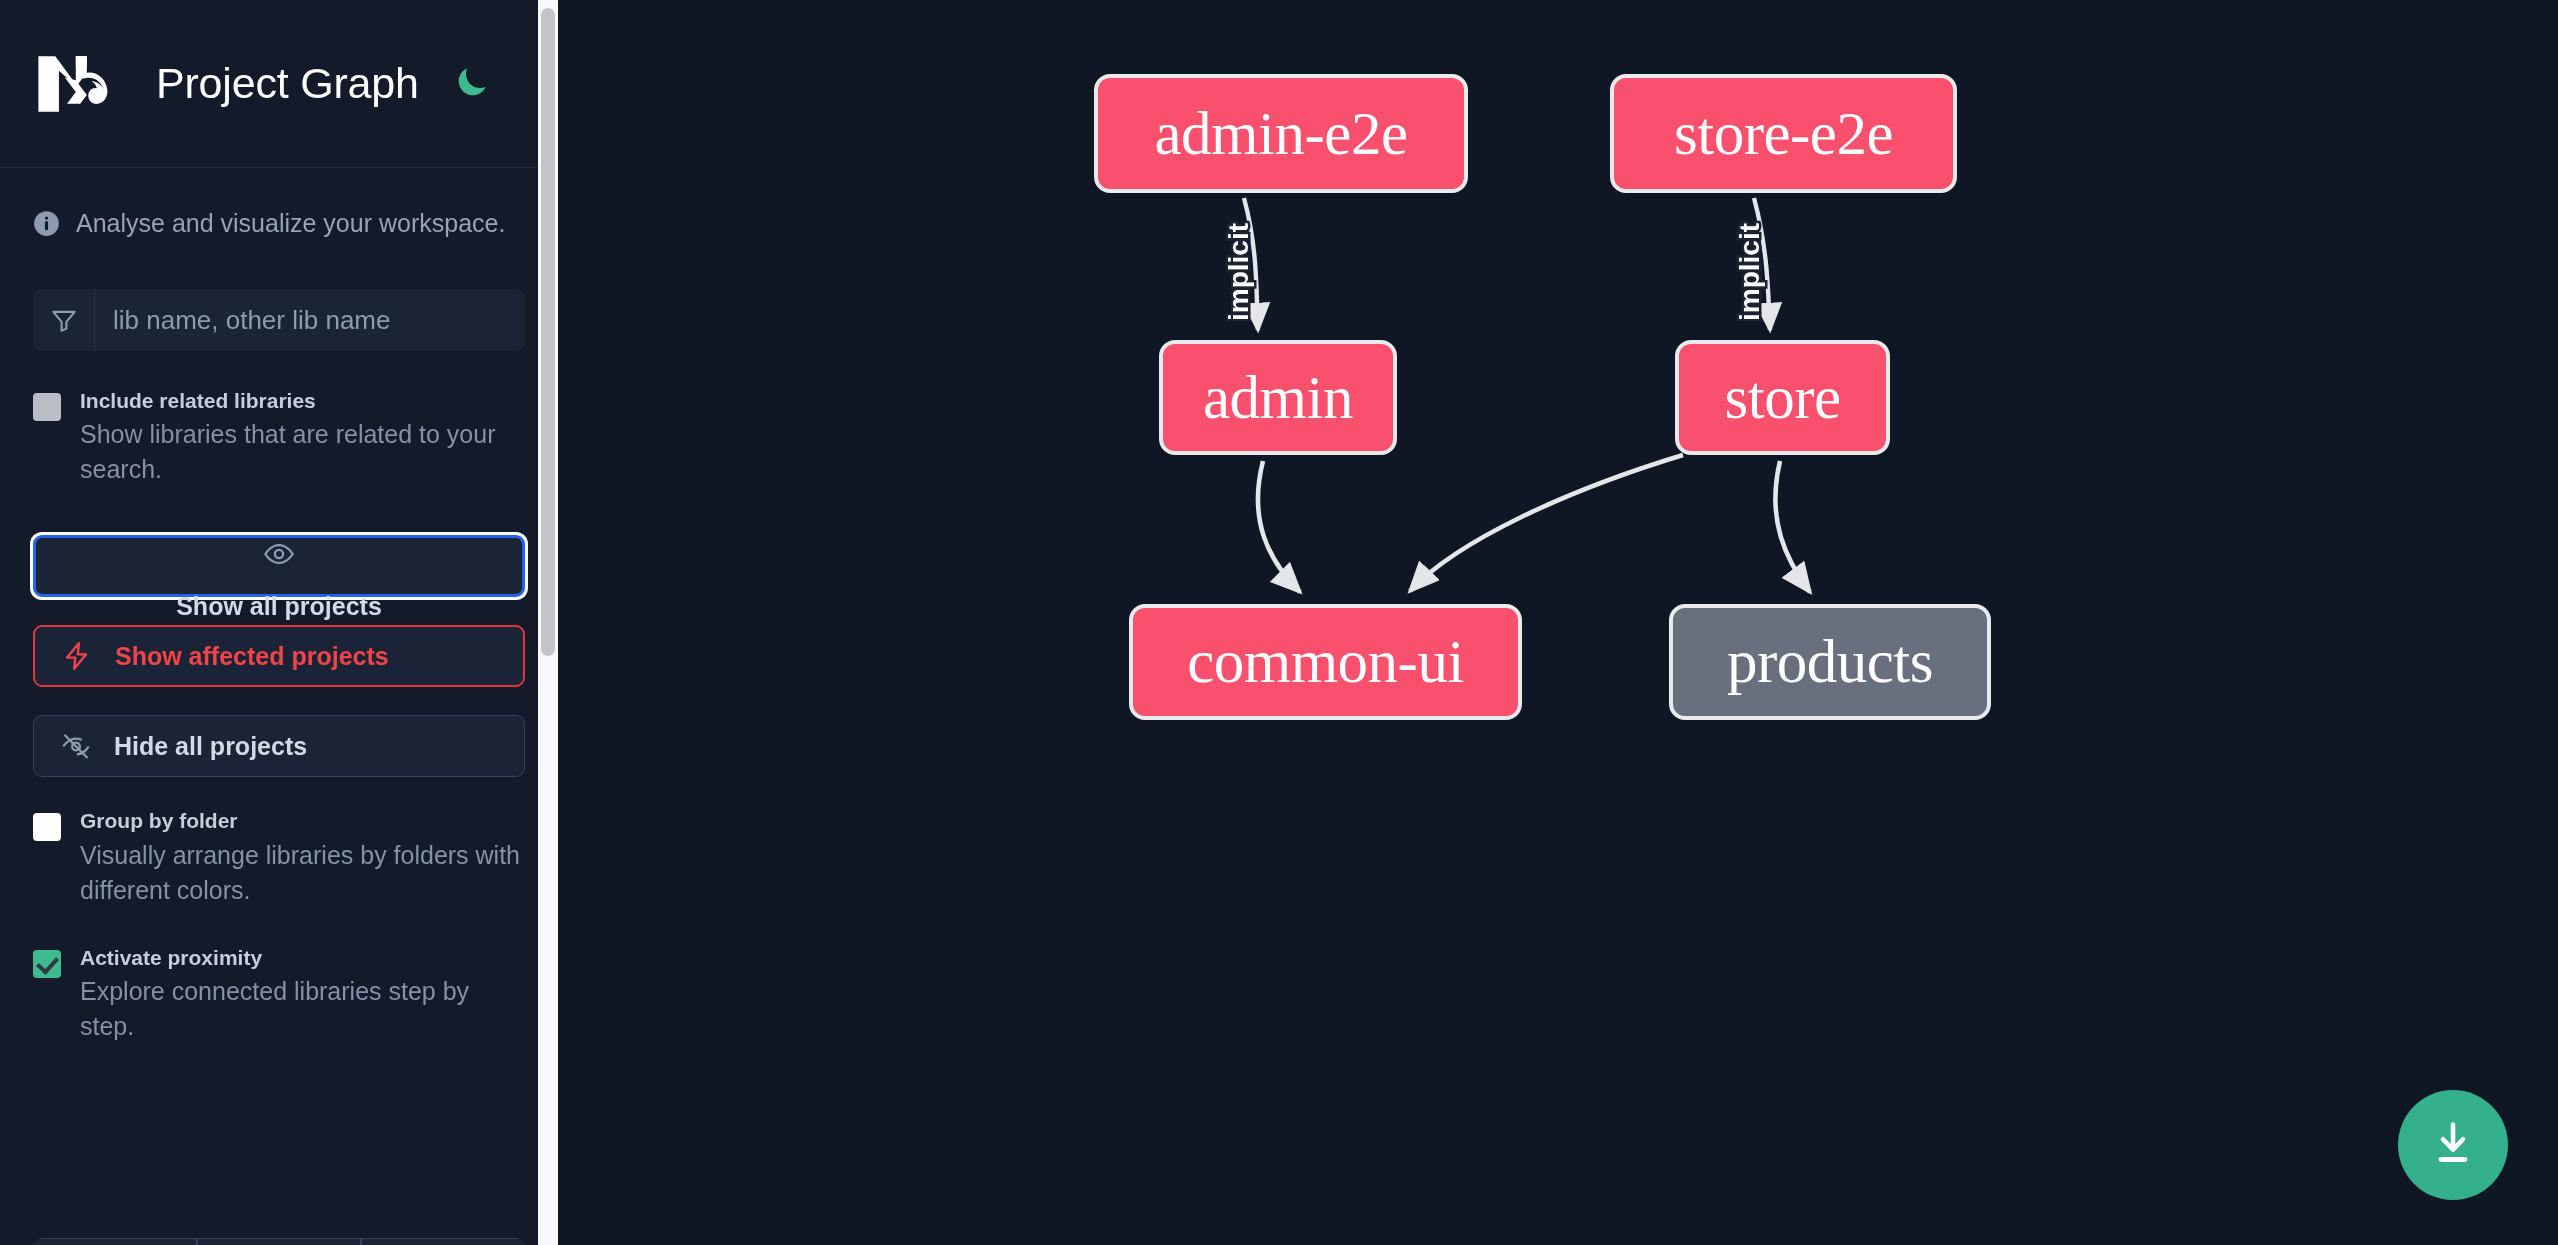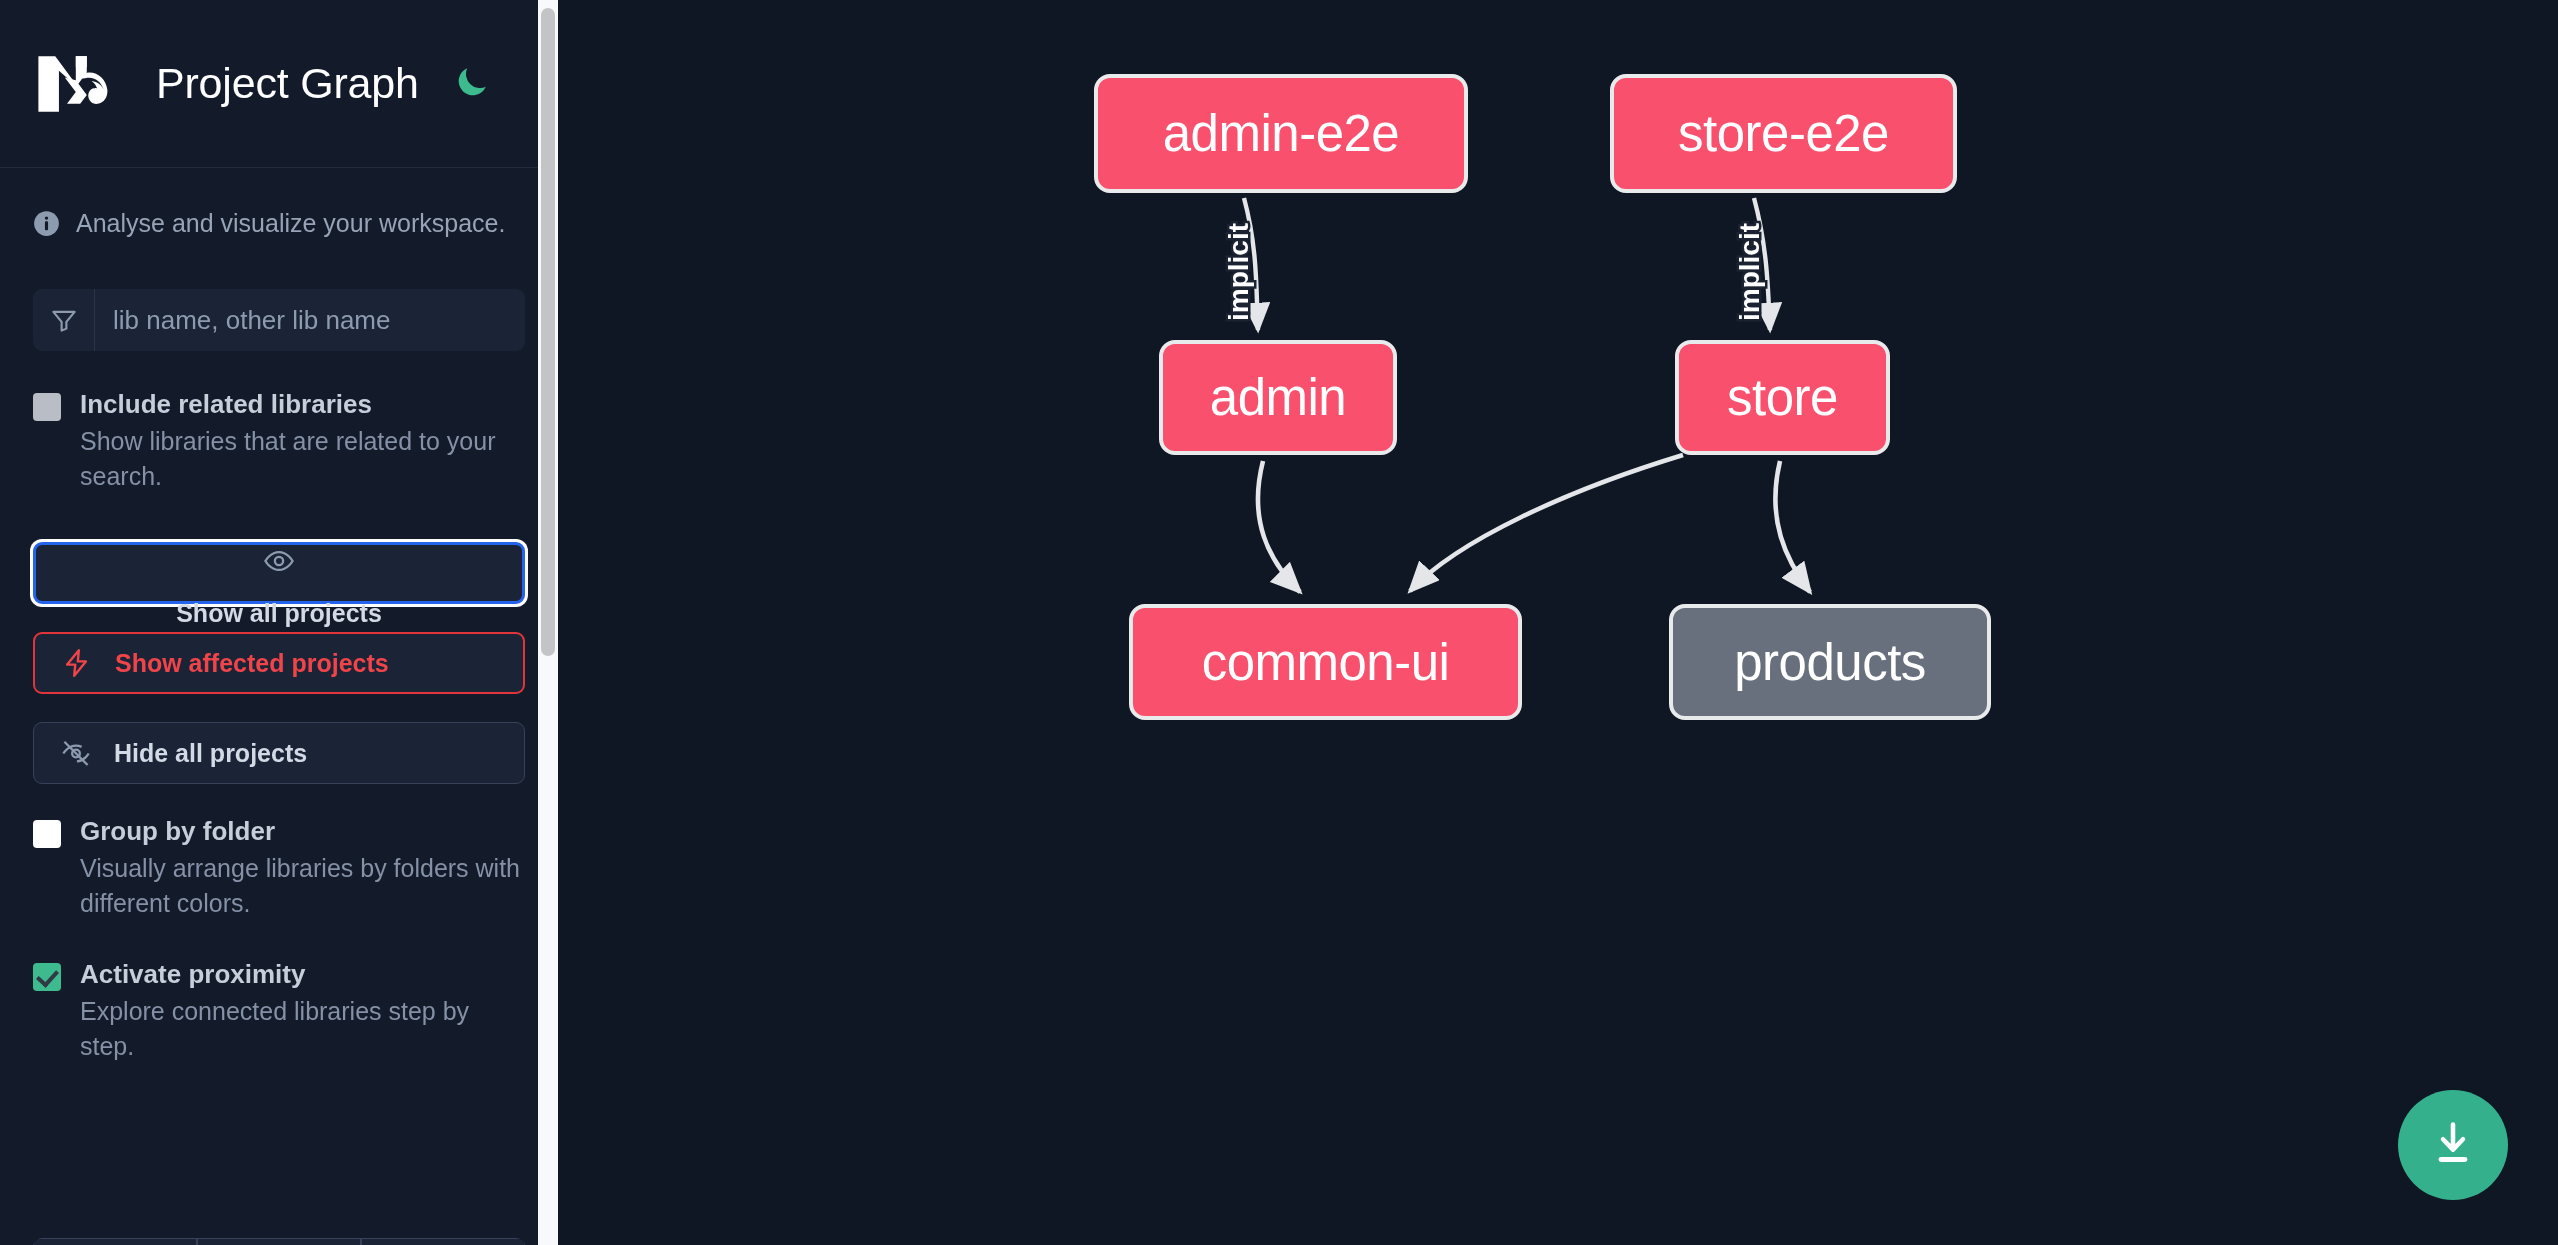--- a/index.html
+++ b/index.html
@@ -142,21 +142,21 @@
     position: absolute;
     left: 8px; top: 3px;
     width: 9px; height: 16px;
     border: solid #2F3A44;
     border-width: 0 4px 4px 0;
     transform: rotate(42deg);
   }
 
   .check-text { flex: 1 1 auto; }
   .check-label {
-    font-size: 26px;
+    font-size: 21px;
     font-weight: bold;
     color: #C6CEDA;
     line-height: 1.35;
   }
   .check-desc {
     font-size: 25px;
     color: #8491A6;
     line-height: 1.4;
     margin-top: 2px;
   }
@@ -241,25 +241,26 @@
   .node {
     position: absolute;
     border: 4px solid #E9EAEC;
     border-radius: 16px;
     display: flex;
     align-items: center;
     justify-content: center;
     cursor: pointer;
   }
   .node-label {
-    font-size: 51px;
+    font-size: 61px;
     color: #FFFFFF;
     font-weight: 400;
     white-space: nowrap;
     letter-spacing: -0.5px;
+    font-family: Liberation Serif, serif;
   }
 
   .dl-btn {
     position: absolute;
     right: 50px;
     bottom: 45px;
     width: 110px;
     height: 110px;
     border-radius: 50%;
     background: #34B18C;

